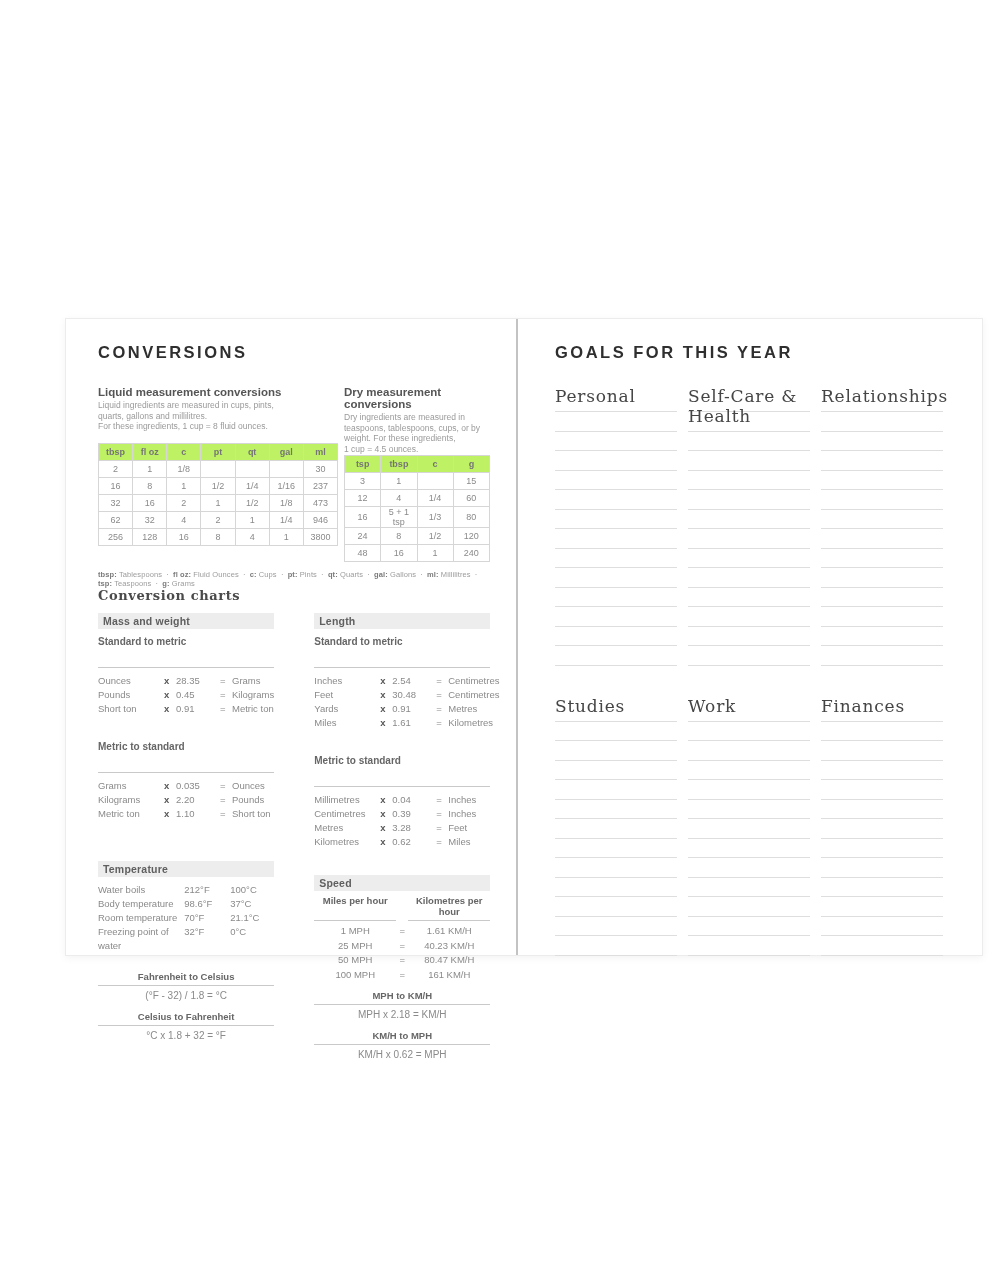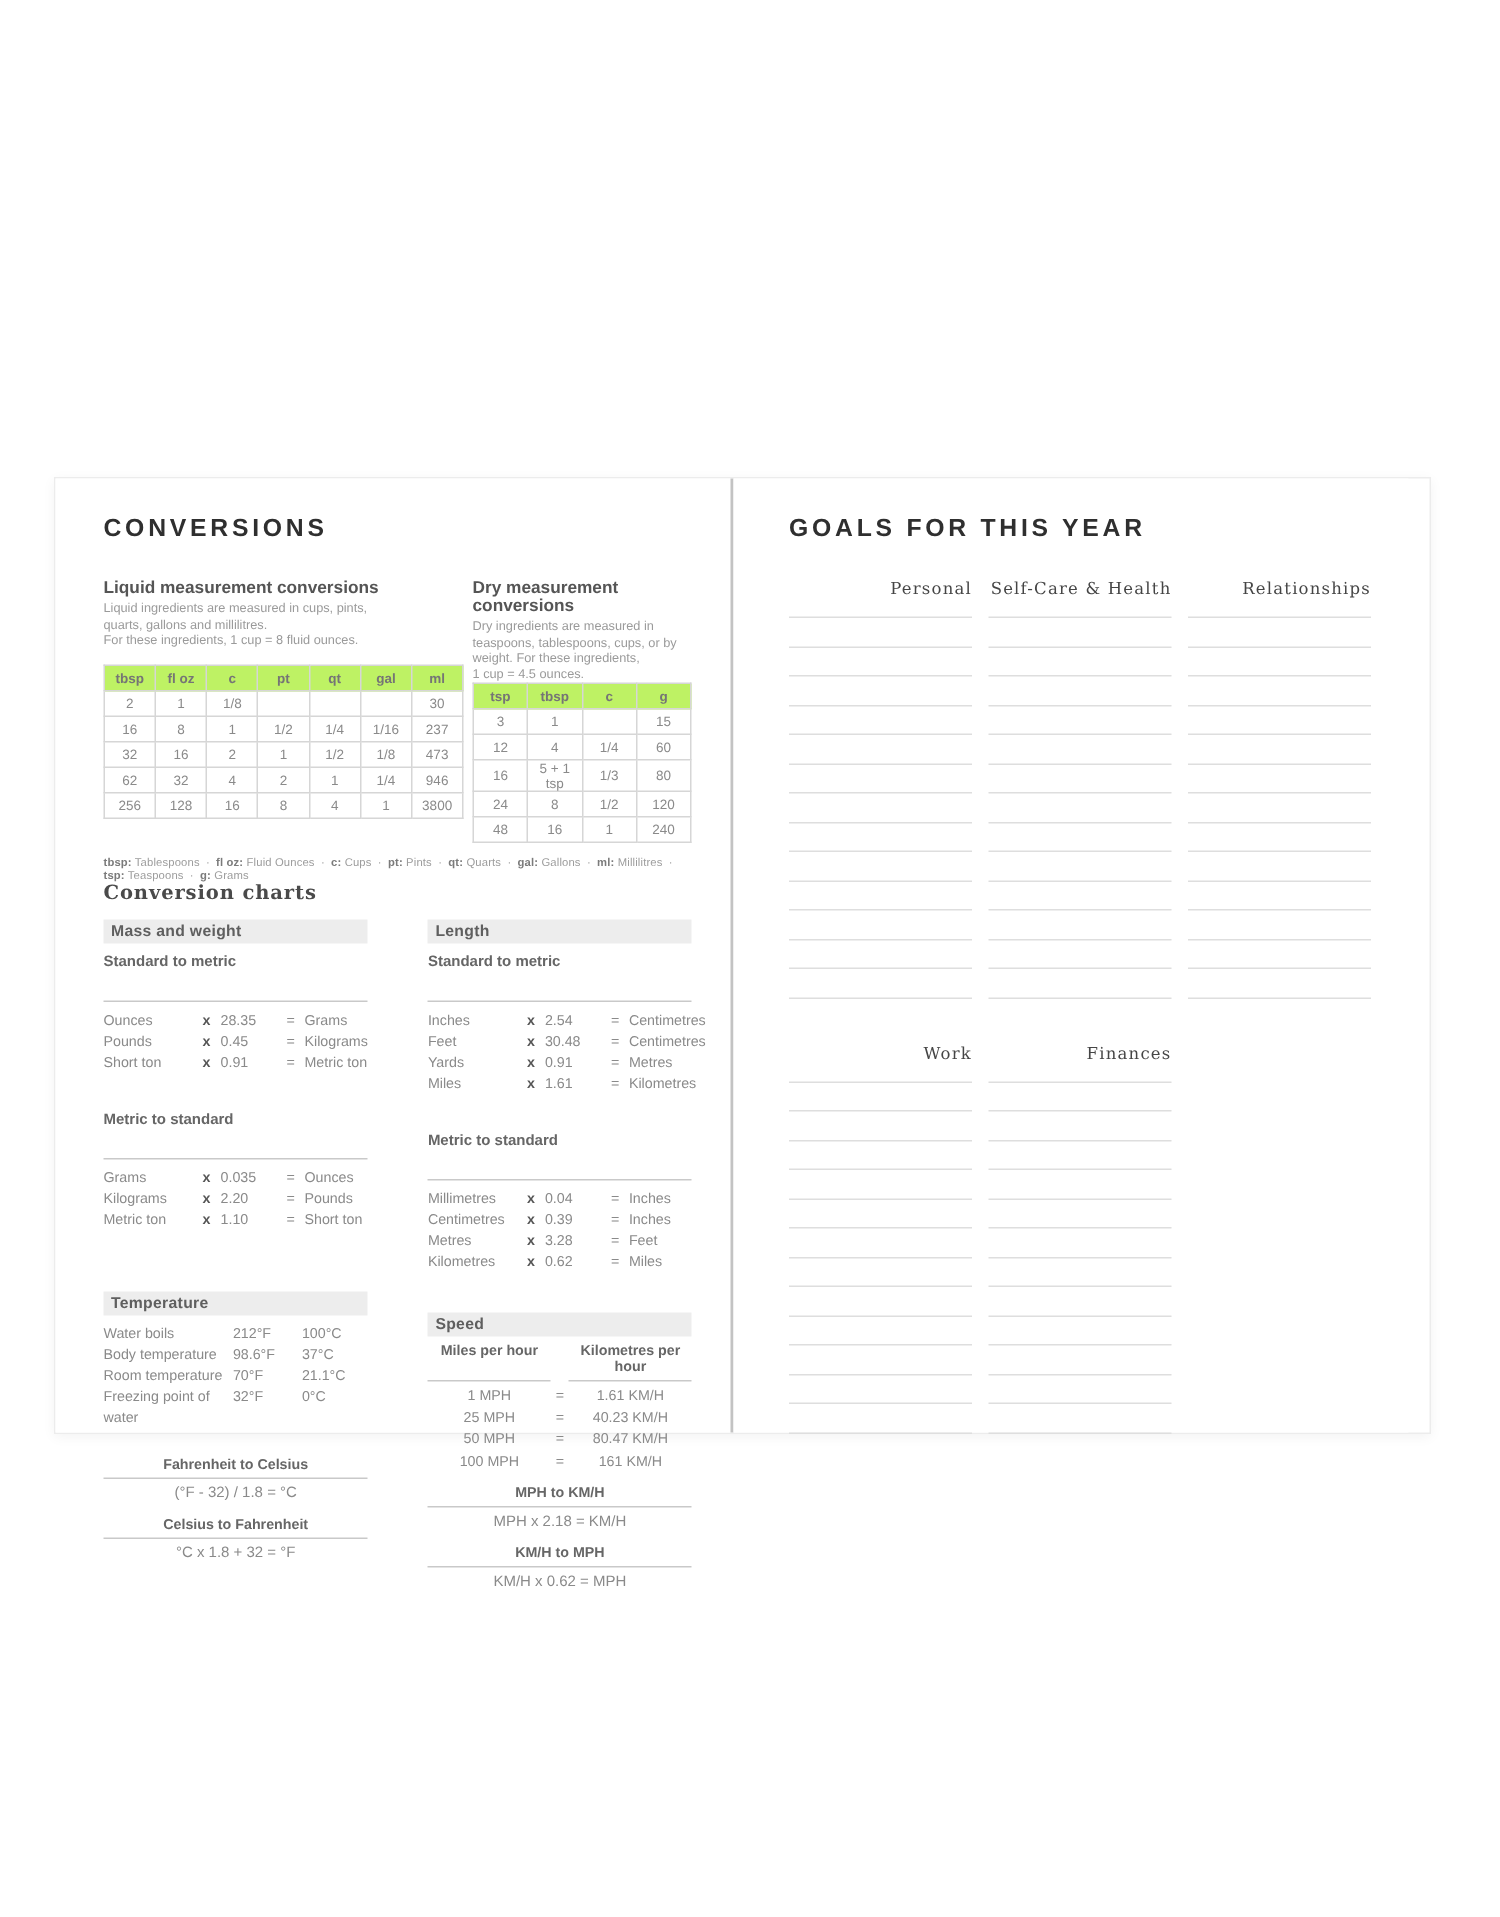--- a/index.html
+++ b/index.html
@@ -1,18 +1,18 @@
 <!DOCTYPE html>
 <html><head>
 <meta charset="utf-8">
 <style>
   html,body{margin:0;padding:0;background:#ffffff;}
   body{width:1000px;height:1278px;font-family:"Liberation Sans",sans-serif;-webkit-font-smoothing:antialiased;}
   .canvas{position:relative;width:1000px;height:1278px;background:#fff;overflow:hidden;}
-  .spread{position:absolute;left:36px;top:318px;width:918px;height:638px;display:flex;
+  .spread{position:absolute;left:65px;top:318px;width:918px;height:638px;display:flex;
           background:#fff;border:1px solid #ececec;box-shadow:0 2px 8px rgba(0,0,0,.05);box-sizing:border-box;}
   .page{box-sizing:border-box;background:#fff;}
   .page-left{width:452px;border-right:2px solid #c3c3c3;padding:24px 26px 0 32px;}
   .page-right{width:450px;padding:24px 28px 0 37px;}
 
   h1.ptitle{margin:0 0 24px 0;font-size:16.5px;font-weight:700;color:#2f2f2f;letter-spacing:2.5px;}
   h2.serif{margin:0 0 9px 0;font-family:"DejaVu Serif","Liberation Serif",serif;font-size:13px;font-weight:600;
            color:#4a4a4a;letter-spacing:.6px;}
   .kitchen-cols{display:flex;gap:6px;}
   .kcol-liquid{width:240px;}
@@ -48,21 +48,21 @@
 
   .speed-heads{display:grid;grid-template-columns:1fr 12px 1fr;}
   .speed-heads .sh{font-size:9.5px;font-weight:700;color:#666;text-align:center;border-bottom:1px solid #c9c9c9;padding-bottom:3px;}
   .speed-row{display:grid;grid-template-columns:1fr 12px 1fr;font-size:9.5px;color:#8a8a8a;line-height:14.5px;text-align:center;}
   .speed-rows{padding-top:3px;}
   .speed-pair{margin-top:8px;}
 
   .goals{margin-top:0;}
   .goal-group{display:grid;grid-template-columns:repeat(3,122px);column-gap:11px;}
   .goal-group + .goal-group{margin-top:30px;}
-  .goal-head{font-family:"DejaVu Serif","Liberation Serif",serif;font-size:11px;color:#454545;text-align:right;
+  .goal-head{font-family:"DejaVu Serif","Liberation Serif",serif;font-size:17px;color:#454545;text-align:left;
              letter-spacing:.8px;height:16px;}
   .goal-line{height:18.5px;border-bottom:1px solid #dedede;}
   .goal-line.first{height:9px;}
 </style>
 </head>
 <body>
 
 <div class="canvas">
   <div class="spread">
 
@@ -445,20 +445,38 @@
                 <div class="goal-line"></div>
                 <div class="goal-line"></div>
                 <div class="goal-line"></div>
                 <div class="goal-line"></div>
                 <div class="goal-line"></div>
               </div>
             </div>
           </div>
           <div class="goal-group">
             <div class="goal-col">
+              <div class="goal-head">Studies</div>
+              <div class="goal-lines">
+                <div class="goal-line first"></div>
+                <div class="goal-line"></div>
+                <div class="goal-line"></div>
+                <div class="goal-line"></div>
+                <div class="goal-line"></div>
+                <div class="goal-line"></div>
+                <div class="goal-line"></div>
+                <div class="goal-line"></div>
+                <div class="goal-line"></div>
+                <div class="goal-line"></div>
+                <div class="goal-line"></div>
+                <div class="goal-line"></div>
+                <div class="goal-line"></div>
+              </div>
+            </div>
+            <div class="goal-col">
               <div class="goal-head">Work</div>
               <div class="goal-lines">
                 <div class="goal-line first"></div>
                 <div class="goal-line"></div>
                 <div class="goal-line"></div>
                 <div class="goal-line"></div>
                 <div class="goal-line"></div>
                 <div class="goal-line"></div>
                 <div class="goal-line"></div>
                 <div class="goal-line"></div>

